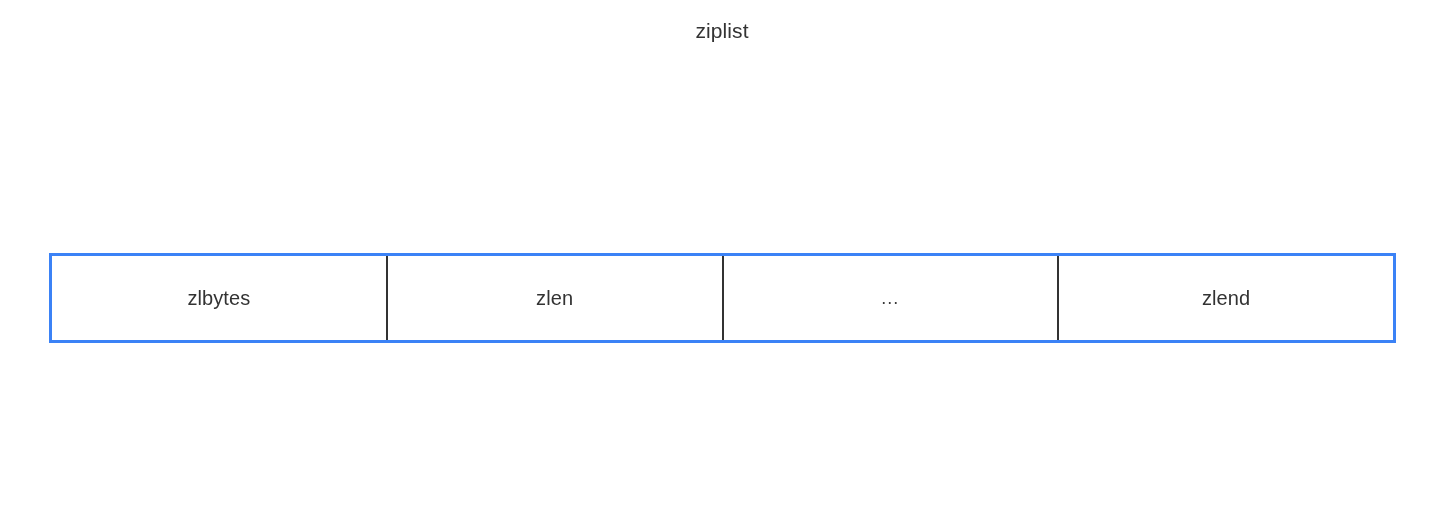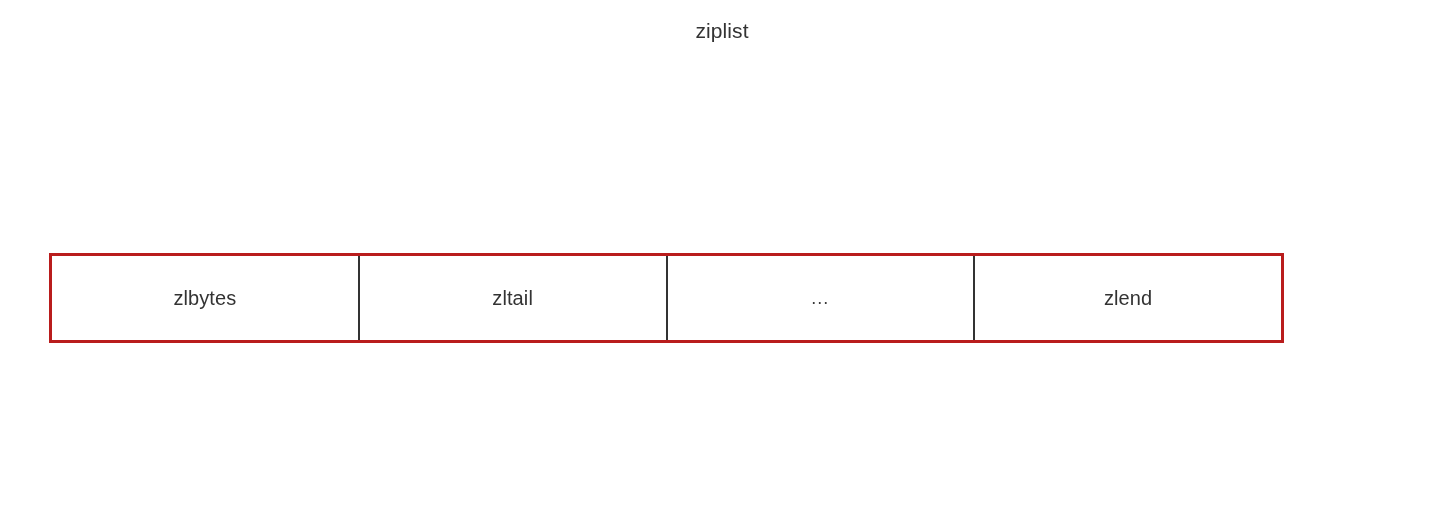--- a/index.html
+++ b/index.html
@@ -36,24 +36,24 @@
     color: #333333;
     letter-spacing: 0.1px;
     white-space: nowrap;
   }
 
   
   .struct-table {
     position: absolute;
     left: 49px;
     top: 253px;
-    width: 1235px;
+    width: 1347px;
     height: 90px;
     box-sizing: border-box;
-    border: 3px solid #b91c1c;
+    border: 3px solid #3b82f6;
     background: #b91c1c;
     display: flex;
     flex-direction: row;
   }
 
   .struct-cell {
     flex: 1 1 0;
     box-sizing: border-box;
     border-right: 2px solid #333333;
     display: flex;
@@ -88,24 +88,24 @@
 <div class="canvas">
 
   <div class="diagram-title">ziplist</div>
 
   <div class="struct-table">
 
     <div class="struct-cell">
       <span class="cell-label">zlbytes</span>
     </div>
 
+
     <div class="struct-cell">
-      <span class="cell-label">zltail</span>
+      <span class="cell-label">zlen</span>
     </div>
-
 
 
     <div class="struct-cell">
       <span class="cell-label ellipsis">...</span>
     </div>
 
 
     <div class="struct-cell">
       <span class="cell-label">zlend</span>
     </div>

